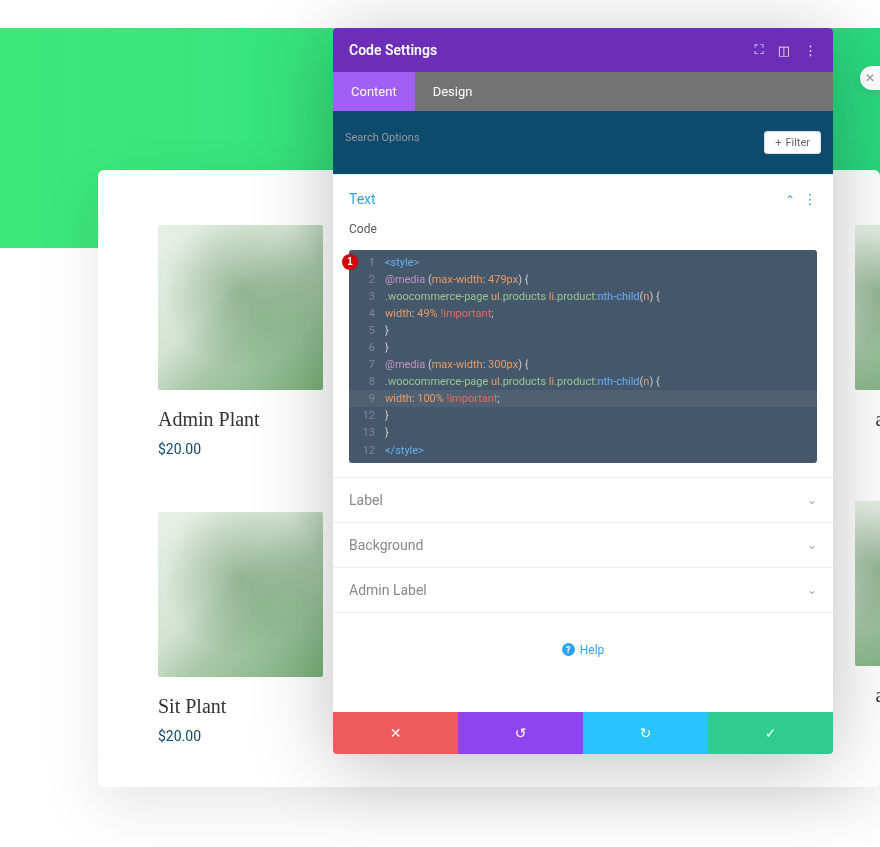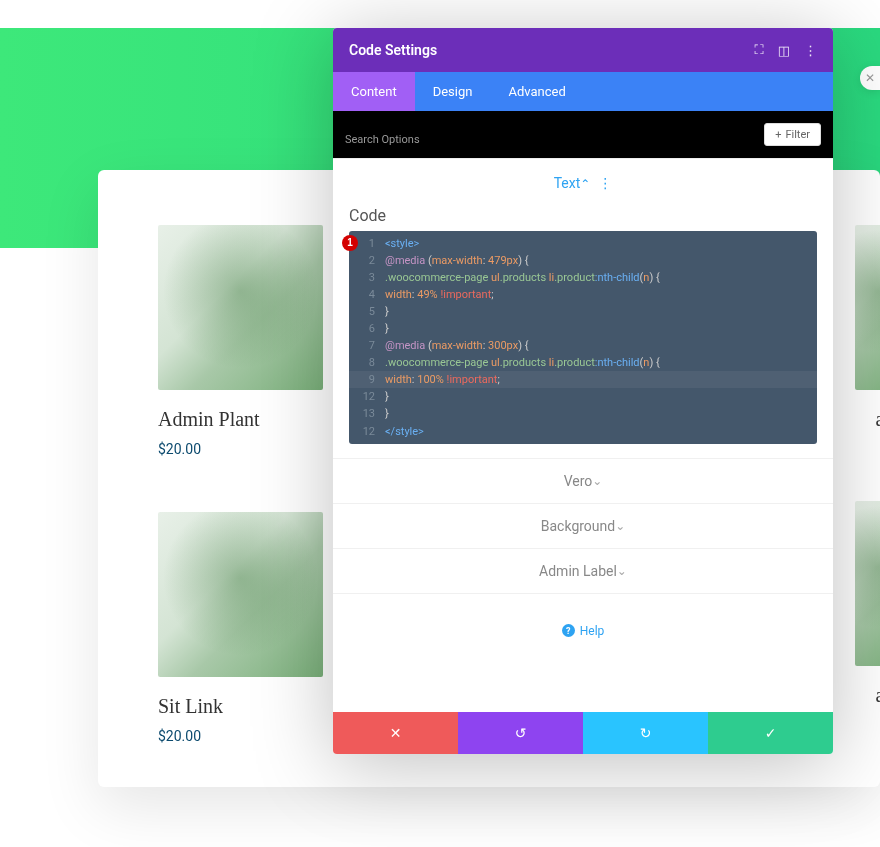--- a/index.html
+++ b/index.html
@@ -14,32 +14,32 @@
 .product-price{font-size:14px;color:#0c4a6e;margin-top:10px}
 .col2{position:absolute;right:-20px;top:225px;display:flex;flex-direction:column;gap:30px}
 .col2 .product-img{width:45px;height:165px}
 .col2 .product{width:45px}
 .col2 .product-title{text-align:right}
 .modal{position:absolute;top:28px;left:333px;width:500px;height:726px;background:#fff;box-shadow:0 10px 80px rgba(0,0,0,0.25);display:flex;flex-direction:column;border-radius:4px;overflow:hidden}
 .modal-header{background:#6c2eb9;color:#fff;padding:14px 16px;display:flex;align-items:center;justify-content:space-between}
 .modal-title{font-size:14px;font-weight:600}
 .modal-header-icons{display:flex;gap:14px;align-items:center}
 .modal-header-icons span{cursor:pointer;font-size:13px;opacity:0.9}
-.tabs{background:#3b82f6;display:flex;padding:0}
+.tabs{background:#737373;display:flex;padding:0}
 .tab{padding:12px 18px;font-size:13px;color:#fff;cursor:pointer}
 .tab.active{background:#a15ff5}
-.search-bar{background:#000000;padding:12px 12px;display:flex;align-items:flex-end;justify-content:space-between;border-bottom:1px solid #eee}
+.search-bar{background:#0c4a6e;padding:20px 12px;display:flex;align-items:flex-start;justify-content:space-between;border-bottom:1px solid #eee}
 .search-text{font-size:11px;color:#999}
 .filter-btn{background:#fff;border:1px solid #ddd;padding:4px 10px;font-size:11px;color:#666;border-radius:3px;display:flex;align-items:center;gap:4px;cursor:pointer}
 .panel-body{flex:1;overflow-y:auto;padding:0}
 .section{padding:14px 16px;border-bottom:1px solid #f0f0f0}
-.section-head{display:flex;justify-content:center;align-items:center;cursor:pointer}
+.section-head{display:flex;justify-content:space-between;align-items:center;cursor:pointer}
 .section-title{font-size:14px;color:#888}
 .section.open .section-title{color:#2ea3f2}
-.section-label{font-size:16px;color:#555;margin-top:14px;margin-bottom:6px}
+.section-label{font-size:12px;color:#555;margin-top:14px;margin-bottom:14px}
 .chev{color:#aaa;font-size:12px}
 .section.open .chev{color:#2ea3f2}
 .kebab{color:#2ea3f2;font-size:14px;margin-left:8px}
 .code-block{background:#44576b;border-radius:3px;font-family:Menlo,Monaco,monospace;font-size:11px;line-height:1.55;position:relative;padding:4px 0}
 .marker{position:absolute;left:-7px;top:4px;width:16px;height:16px;background:#d40000;border-radius:50%;color:#fff;font-size:10px;display:flex;align-items:center;justify-content:center;font-weight:bold;font-family:sans-serif}
 .code-line{display:flex;padding:0 8px}
 .code-line.hl{background:rgba(255,255,255,0.06)}
 .line-num{width:18px;text-align:right;color:#7a8a99;margin-right:10px;user-select:none;flex-shrink:0}
 .code-content{white-space:pre;color:#ccc}
 .t-tag{color:#6ab0f3}
@@ -70,21 +70,21 @@
   <div class="products">
     <div class="product">
       <div class="product-img"></div>
       <div class="product-title">Admin Plant</div>
       <div class="product-price">$20.00</div>
     </div>
   </div>
   <div class="products" style="padding-top:0">
     <div class="product">
       <div class="product-img"></div>
-      <div class="product-title">Sit Link</div>
+      <div class="product-title">Sit Plant</div>
       <div class="product-price">$20.00</div>
     </div>
   </div>
 </div>
 
 <div class="col2">
   <div class="product">
     <div class="product-img"></div>
     <div class="product-title">ant</div>
   </div>
@@ -101,21 +101,20 @@
     <div class="modal-title">Code Settings</div>
     <div class="modal-header-icons">
       <span>⛶</span>
       <span>◫</span>
       <span>⋮</span>
     </div>
   </div>
   <div class="tabs">
     <div class="tab active">Content</div>
     <div class="tab">Design</div>
-    <div class="tab">Advanced</div>
   </div>
   <div class="search-bar">
     <div class="search-text">Search Options</div>
     <div class="filter-btn">
         <span>+</span>
         <span>Filter</span>
       </div>
   </div>
 
   <div class="panel-body">
@@ -176,21 +175,21 @@
             <div class="code-line">
               <span class="line-num">12</span>
               <span class="code-content"><span class="t-tag">&lt;/style&gt;</span></span>
             </div>
           </div>
       </div>
     </div>
 
     <div class="section">
       <div class="section-head">
-        <div class="section-title">Vero</div>
+        <div class="section-title">Label</div>
         <span class="chev">⌄</span>
       </div>
     </div>
 
     <div class="section">
       <div class="section-head">
         <div class="section-title">Background</div>
         <span class="chev">⌄</span>
       </div>
     </div>

